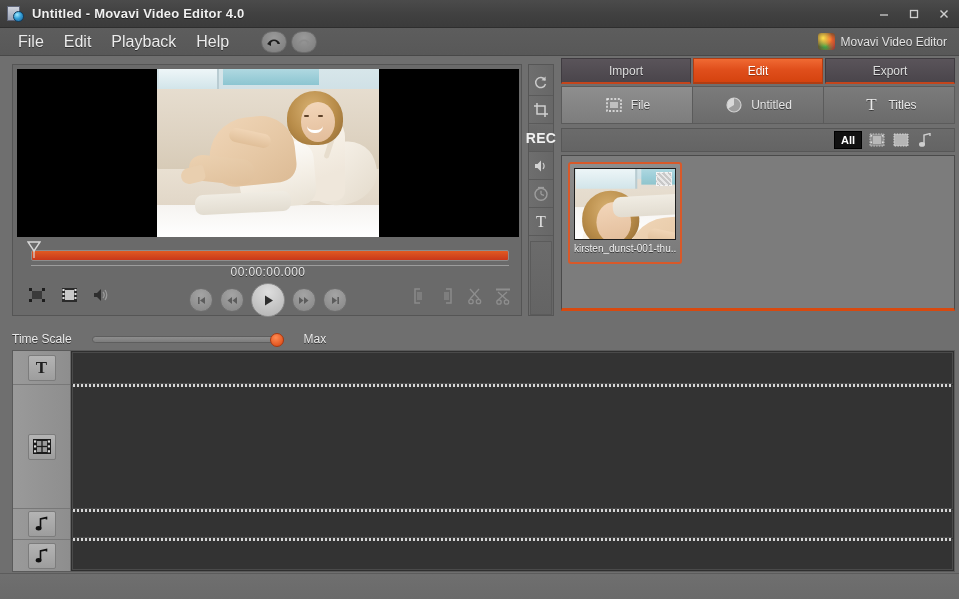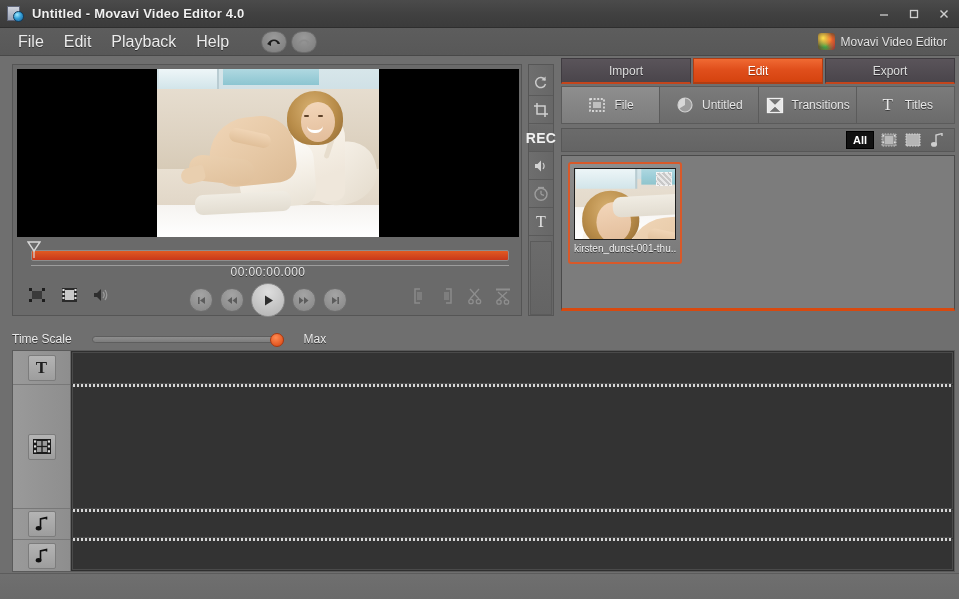--- a/index.html
+++ b/index.html
@@ -260,21 +260,21 @@
     text-shadow:0 1px 0 #3a3a3a;
   }
   .subtab:last-child { border-right:1px solid #5b5b5b; }
   .subtab.active { background:linear-gradient(180deg,#8e8e8e,#7d7d7d); }
   .subtab .ic { display:flex; align-items:center; justify-content:center; width:20px; height:20px; }
 
   .filterbar {
     margin-top:4px; height:24px;
     background:linear-gradient(180deg,#6b6b6b,#646464);
     border:1px solid #575757;
-    display:flex; align-items:center; justify-content:flex-end; gap:6px; padding-right:8px;
+    display:flex; align-items:center; justify-content:flex-end; gap:6px; padding-right:20px;
   }
   .allbtn {
     background:#111; color:#fff; font-size:11px; font-weight:bold;
     padding:2px 6px; line-height:1.1; border:1px solid #000;
   }
   .fic { width:18px; height:16px; display:flex; align-items:center; justify-content:center; }
 
   .medialist {
     margin-top:3px; height:156px;
     background:#7c7c7c; border:1px solid #4a4a4a;
@@ -612,31 +612,20 @@
       <div class="subtab">
         <span class="ic">
           <svg width="18" height="18" viewBox="0 0 18 18">
             <circle cx="9" cy="9" r="7" fill="#9d9d9d" stroke="#cfcfcf" stroke-width="1.2"></circle>
             <path d="M9 9 L9 2 A7 7 0 0 0 3.3 12.6 Z" fill="#d8d8d8"></path>
           </svg>
         </span>
         <span>Untitled</span>
       </div>
       <div class="subtab">
-        <span class="ic">
-          <svg width="18" height="17" viewBox="0 0 18 17">
-            <rect x="1.5" y="1.5" width="15" height="14" fill="none" stroke="#f0f0f0" stroke-width="1.3"></rect>
-            <path d="M2 2 L16 15.5 M16 2 L2 15.5" stroke="#f0f0f0" stroke-width="1.3"></path>
-            <path d="M2 2 L9 8.7 L2 15.5 Z" fill="#e8e8e8"></path>
-            <path d="M16 2 L9 8.7 L16 15.5 Z" fill="#e8e8e8"></path>
-          </svg>
-        </span>
-        <span>Transitions</span>
-      </div>
-      <div class="subtab">
         <span class="ic" style="font-family:'Liberation Serif',serif;font-size:17px;color:#e9e9e9;">T</span>
         <span>Titles</span>
       </div>
     </div>
 
     <div class="filterbar">
       <div class="allbtn">All</div>
       <div class="fic">
         <svg width="16" height="14" viewBox="0 0 16 14">
           <rect x="1" y="1" width="14" height="12" fill="#8f8f8f" stroke="#c8c8c8" stroke-width="1" stroke-dasharray="1.5 1.2"></rect>

